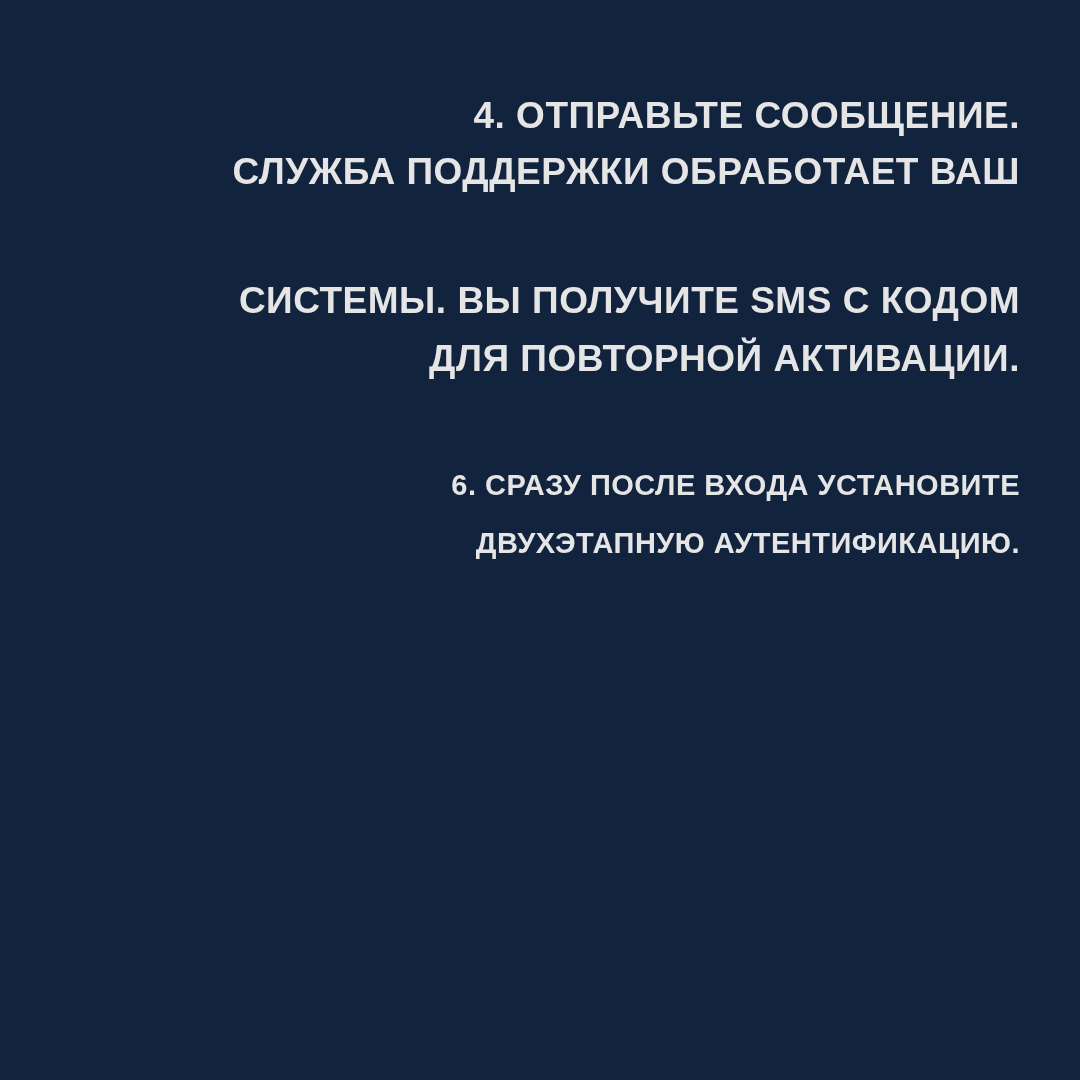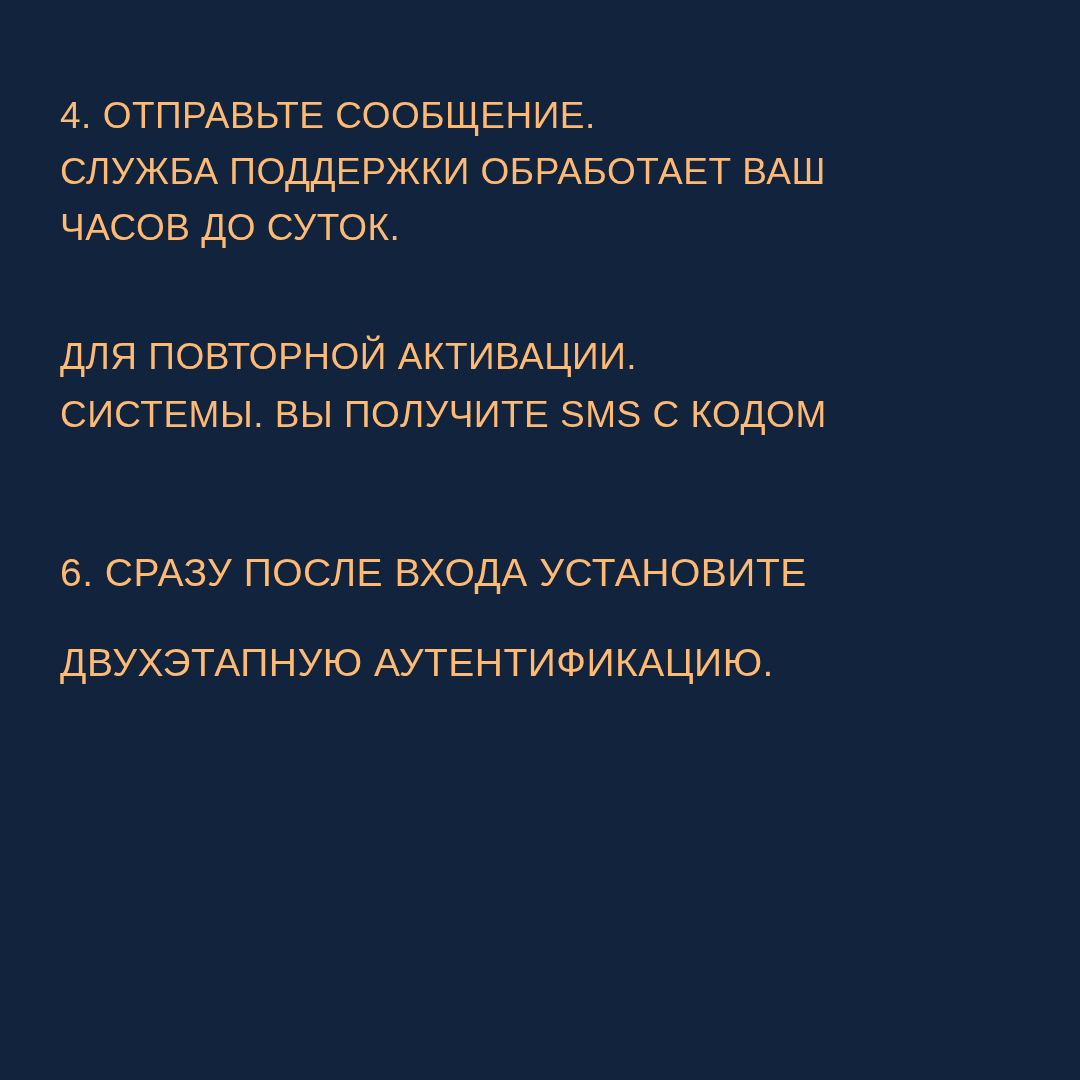--- a/index.html
+++ b/index.html
@@ -18,61 +18,59 @@
     height: 1080px;
     background: #12233d;
     box-sizing: border-box;
     padding: 88px 60px 60px 60px;
     display: flex;
     flex-direction: column;
     align-items: center;
   }
   .block {
     width: 960px;
-    text-align: left;
-    color: #fdba74;
-    font-weight: normal;
+    text-align: right;
+    color: #e5e5e5;
+    font-weight: bold;
     letter-spacing: 0.5px;
   }
   .block .line {
     display: block;
     text-transform: uppercase;
   }
   .block-1 .line {
     font-size: 37px;
     line-height: 56px;
   }
   .block-2 .line {
     font-size: 37px;
     line-height: 58px;
   }
   .block-3 .line {
-    font-size: 39px;
+    font-size: 29px;
     line-height: 58px;
-    margin-top: 32px;
   }
   .gap-1 { height: 72px; }
   .gap-2 { height: 68px; }
 </style>
 </head>
 <body>
 
 <div class="slide">
 
   <div class="block block-1">
     <span class="line">4. Отправьте сообщение.</span>
     <span class="line">Служба поддержки обработает ваш</span>
-    <span class="line">часов до суток.</span>
   </div>
 
   <div class="gap-1"></div>
 
   <div class="block block-2">
+    <span class="line">системы. Вы получите SMS с кодом</span>
     <span class="line">для повторной активации.</span>
-    <span class="line">системы. Вы получите SMS с кодом</span>
   </div>
 
   <div class="gap-2"></div>
 
   <div class="block block-3">
     <span class="line">6. Сразу после входа установите</span>
     <span class="line">двухэтапную аутентификацию.</span>
   </div>
 
 </div>

